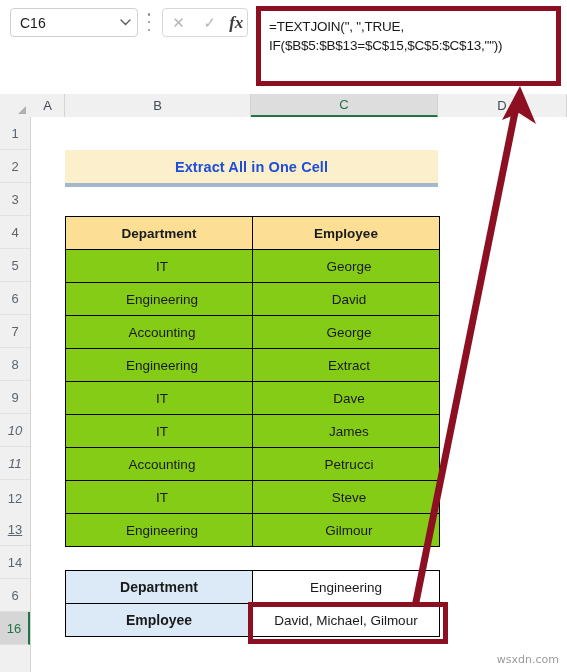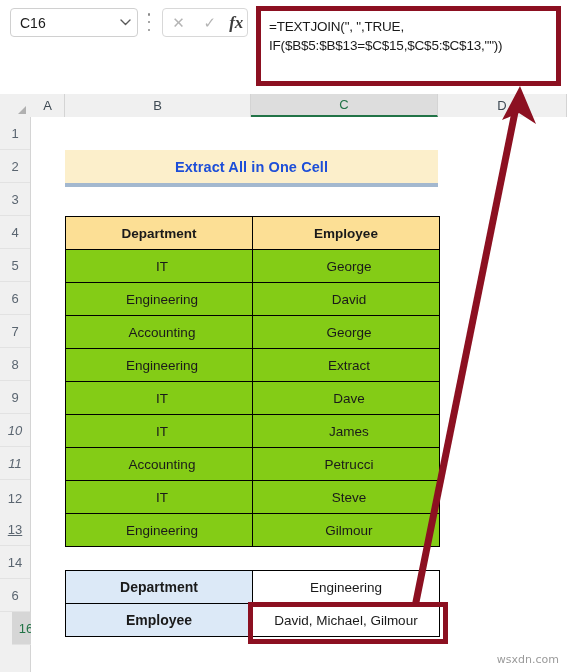--- a/index.html
+++ b/index.html
@@ -167,21 +167,20 @@
     display: flex;
     align-items: center;
     justify-content: center;
     border-bottom: 1px solid #e2e2e2;
     box-sizing: border-box;
   }
   .row-head.selected {
     background: #d6d6d6;
     color: #217346;
     border-right: 2px solid #217346;
-    margin-left: 12px;
   }
 
   
   #grid {
     position: absolute;
     left: 31px; top: 117px;
     width: 536px; height: 555px;
     background: #ffffff;
   }
 

